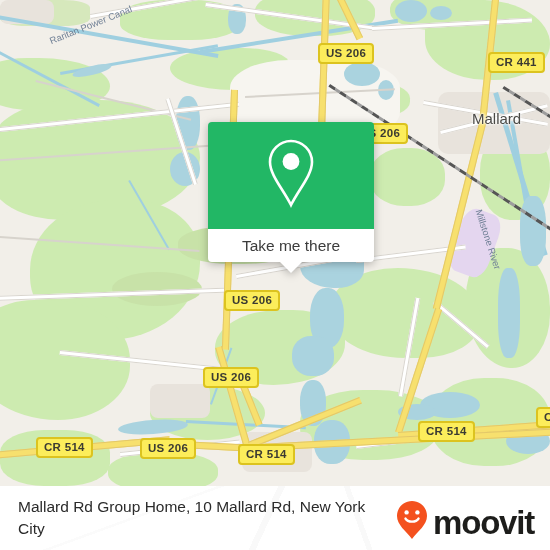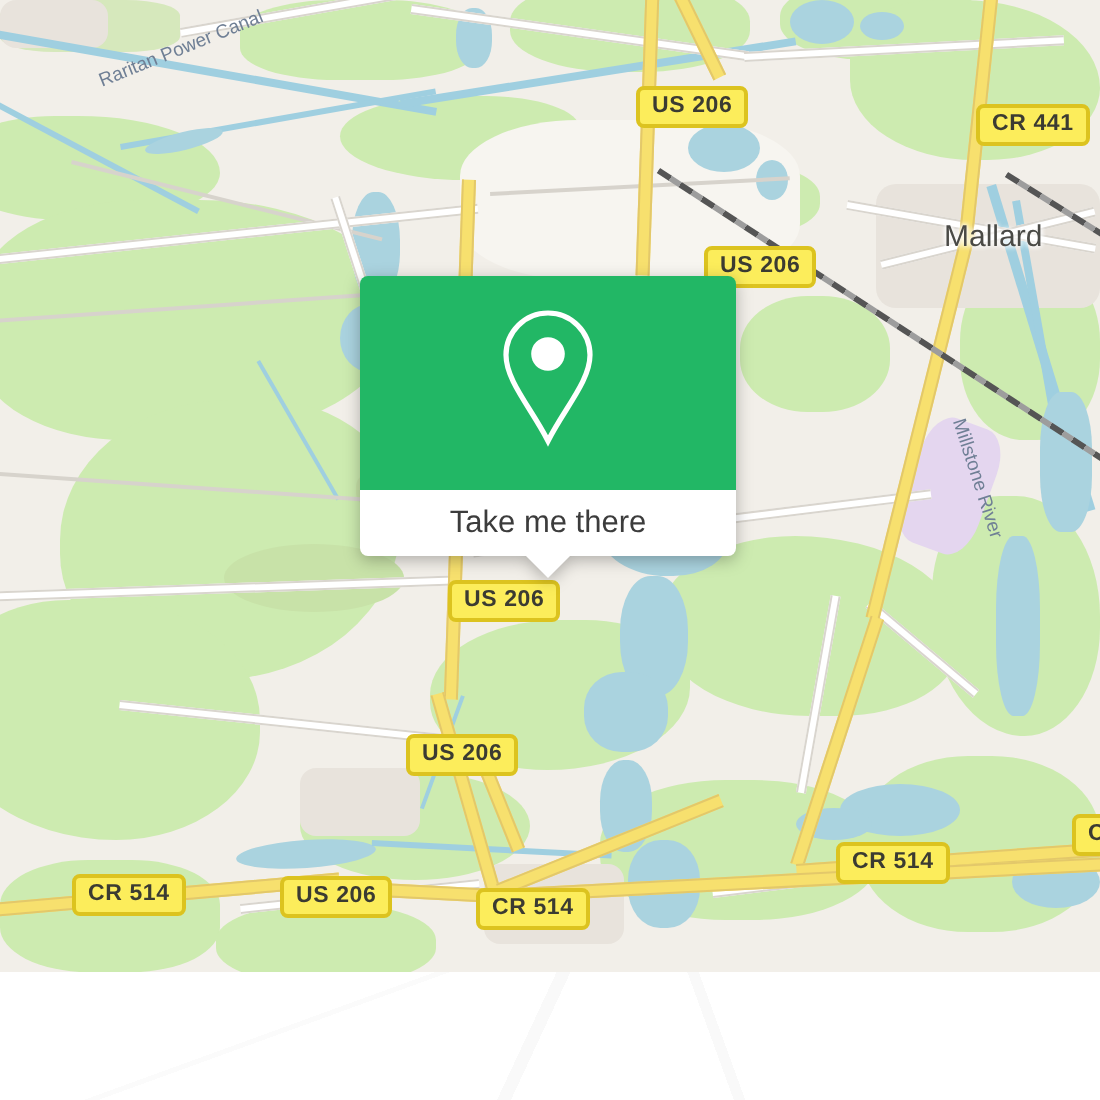--- a/index.html
+++ b/index.html
@@ -102,25 +102,24 @@
     color: #6f7f95;
     font-size: 9.5px;
     white-space: nowrap;
     font-family: "Liberation Sans", sans-serif;
     transform-origin: 0 0;
   }
 
   
   #popup {
     position: absolute;
-    left: 180px;
+    left: 208px;
     top: 122px;
-    width: 188px;
+    width: 166px;
     filter: drop-shadow(0 2px 4px rgba(0,0,0,.28));
-    margin-top: 16px;
   }
   #popup-body {
     background: #22b765;
     border-radius: 4px 4px 0 0;
     height: 107px;
     position: relative;
   }
   #popup-pin {
     position: absolute;
     left: 50%;
@@ -363,15 +362,27 @@
       <div id="popup-action">
         <span id="popup-action-label">Take me there</span>
       </div>
       <div id="popup-tail"></div>
     </div>
 
   </div>
 
   <div id="footer">
     <div id="footer-watermark"></div>
+    <div id="footer-address">Mallard Rd Group Home, 10 Mallard Rd, New York City</div>
+    <div id="brand">
+      <span id="brand-mark">
+        <svg width="32" height="40" viewBox="0 0 32 40" xmlns="http://www.w3.org/2000/svg">
+          <path d="M16 1 C7.7 1 1 7.7 1 16 C1 25 10 31 16 39 C22 31 31 25 31 16 C31 7.7 24.3 1 16 1 Z" fill="#f4511e"></path>
+          <circle cx="10.6" cy="12.4" r="2.2" fill="#ffffff"></circle>
+          <circle cx="21.4" cy="12.4" r="2.2" fill="#ffffff"></circle>
+          <path d="M9.5 18.6 C11.8 22.6 20.2 22.6 22.5 18.6" stroke="#ffffff" stroke-width="2.4" fill="none" stroke-linecap="round"></path>
+        </svg>
+      </span>
+      <span id="brand-name">moovit</span>
+    </div>
   </div>
 
 </div>
 
 </body></html>

